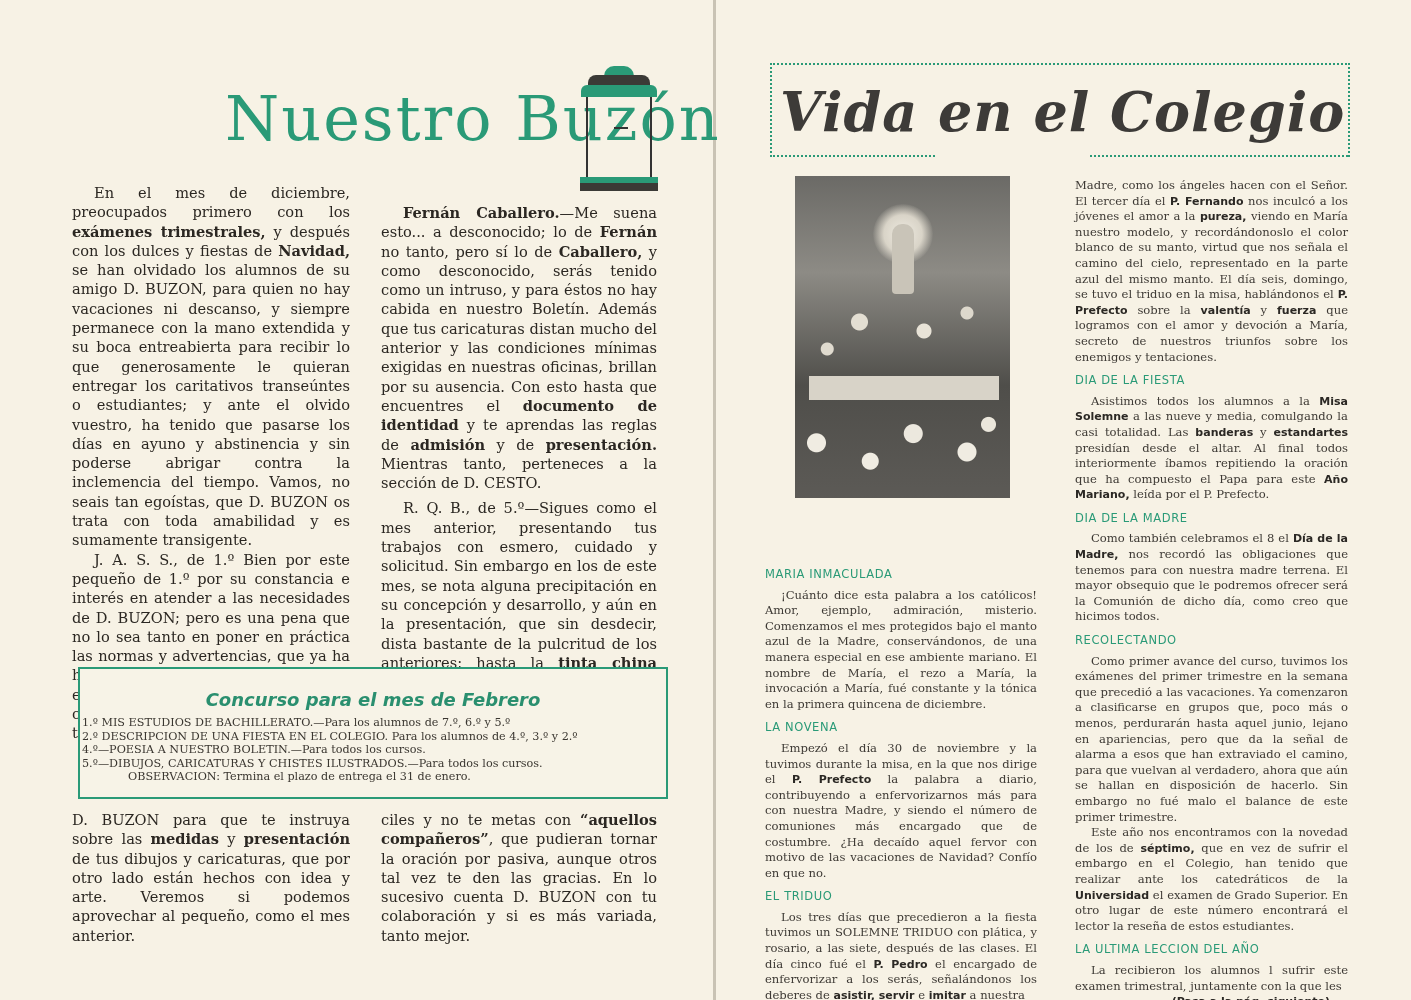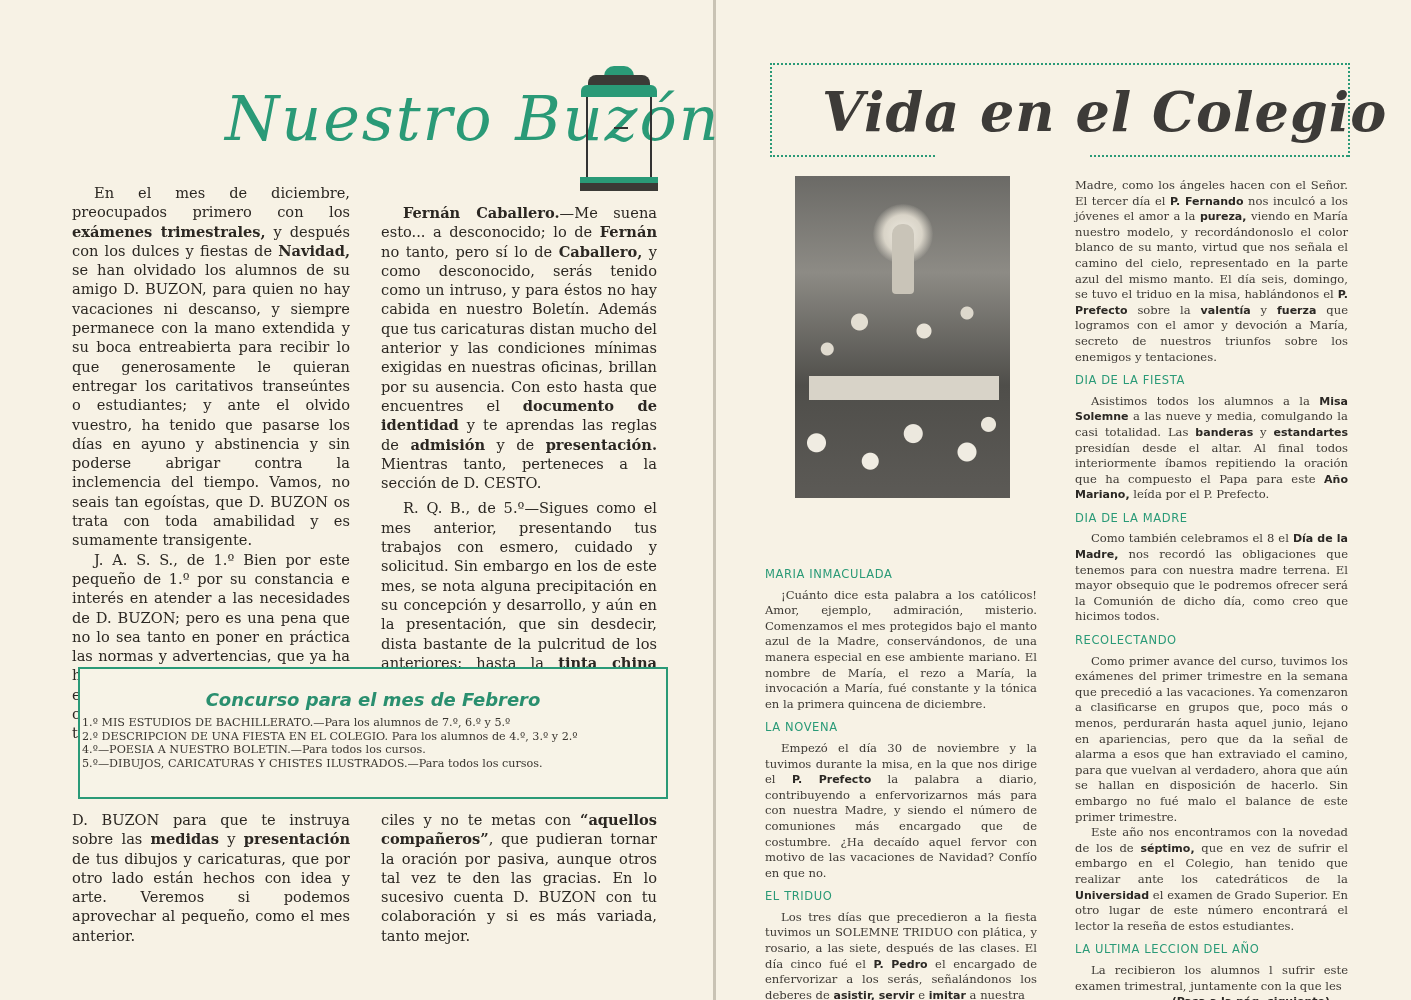--- a/index.html
+++ b/index.html
@@ -11,21 +11,21 @@
     position:relative;
   }
   .page { position:absolute; top:0; height:1000px; background:#f7f2e5; }
   .page-left { left:0; width:714px; }
   .page-right { left:716px; width:695px; }
   .gutter { position:absolute; left:713px; top:0; width:3px; height:1000px; background:#c9c3b4; }
 
   
   .buzon-title {
     position:absolute; left:225px; top:82px;
-    font-family:"DejaVu Serif", serif; font-style:italic;
+    font-family:"DejaVu Serif", serif; 
     font-size:62px; color:#2a9a77; letter-spacing:2px; font-weight:normal;
   }
   .mailbox { position:absolute; left:578px; top:66px; width:82px; width:82px; height:128px; }
   .mb-knob { position:absolute; left:26px; top:0; width:30px; height:10px; background:#2a9a77; border-radius:12px 12px 0 0; }
   .mb-cap1 { position:absolute; left:10px; top:9px; width:62px; height:10px; background:#3b3a36; border-radius:8px 8px 0 0; }
   .mb-cap2 { position:absolute; left:3px; top:19px; width:76px; height:12px; background:#2a9a77; border-radius:6px 6px 0 0; }
   .mb-body { position:absolute; left:8px; top:31px; width:62px; height:80px; border-left:2px solid #333; border-right:2px solid #333; }
   .mb-slot { position:absolute; left:26px; top:30px; width:14px; height:2px; background:#333; }
   .mb-base1 { position:absolute; left:2px; top:111px; width:78px; height:6px; background:#2a9a77; }
   .mb-base2 { position:absolute; left:2px; top:117px; width:78px; height:8px; background:#3b3a36; }
@@ -52,21 +52,21 @@
   .concurso-obs { font-size:11.2px; line-height:13.5px; padding-left:48px; color:#3a3630; }
 
   
   .vida-box {
     position:absolute; left:770px; top:63px; width:576px; height:92px;
     border-top:2px dotted #2a9a77; border-left:2px dotted #2a9a77; border-right:2px dotted #2a9a77;
   }
   .vida-bottom-l { position:absolute; left:770px; top:155px; width:165px; border-top:2px dotted #2a9a77; }
   .vida-bottom-r { position:absolute; left:1090px; top:155px; width:258px; border-top:2px dotted #2a9a77; }
   .vida-title {
-    position:absolute; left:822px; top:80px; font-family:"DejaVu Serif", serif;
+    position:absolute; left:780px; top:80px; font-family:"DejaVu Serif", serif;
     font-style:italic; font-weight:bold; font-size:54px; color:#3d3b38; letter-spacing:1px;
   }
 
   .photo {
     position:absolute; left:795px; top:176px; width:215px; height:322px;
     background:linear-gradient(180deg,#6b6a66 0%,#8d8b85 30%,#4f4e4a 65%,#5c5a56 100%);
     overflow:hidden;
   }
   .photo .halo { position:absolute; left:78px; top:28px; width:60px; height:60px; border-radius:50%; background:radial-gradient(circle,#eeeae0 0%,#d9d4c8 45%,rgba(220,215,205,0) 72%); }
   .photo .statue { position:absolute; left:97px; top:48px; width:22px; height:70px; background:#c9c4b8; border-radius:10px 10px 4px 4px; }
@@ -116,20 +116,21 @@
 </div>
 
 <div class="concurso">
   <div class="concurso-title">Concurso para el mes de Febrero</div>
   <ul class="concurso-list">
     <li>1.º   MIS ESTUDIOS DE BACHILLERATO.—Para los alumnos de 7.º, 6.º y 5.º</li>
     <li>2.º   DESCRIPCION DE UNA FIESTA EN EL COLEGIO.   Para los alumnos de 4.º, 3.º y 2.º</li>
     <li>4.º—POESIA A NUESTRO BOLETIN.—Para todos los cursos.</li>
     <li>5.º—DIBUJOS, CARICATURAS Y CHISTES ILUSTRADOS.—Para todos los cursos.</li>
   </ul>
+  <div class="concurso-obs">OBSERVACION: Termina el plazo de entrega el 31 de enero.</div>
 </div>
 
 <div class="col col-l3">
   <p class="noindent"><span>D. BUZON para que te instruya sobre las </span><b>medidas</b><span> y </span><b>presentación</b><span> de tus dibujos y caricaturas, que por otro lado están hechos con idea y arte. Veremos si podemos aprovechar al pequeño, como el mes anterior.</span></p>
 </div>
 <div class="col col-l4">
   <p class="noindent"><span>ciles y no te metas con </span><b>“aquellos compañeros”</b><span>, que pudieran tornar la oración por pasiva, aunque otros tal vez te den las gracias. En lo sucesivo cuenta D. BUZON con tu colaboración y si es más variada, tanto mejor.</span></p>
 </div>
 
 <div class="vida-box"></div>

